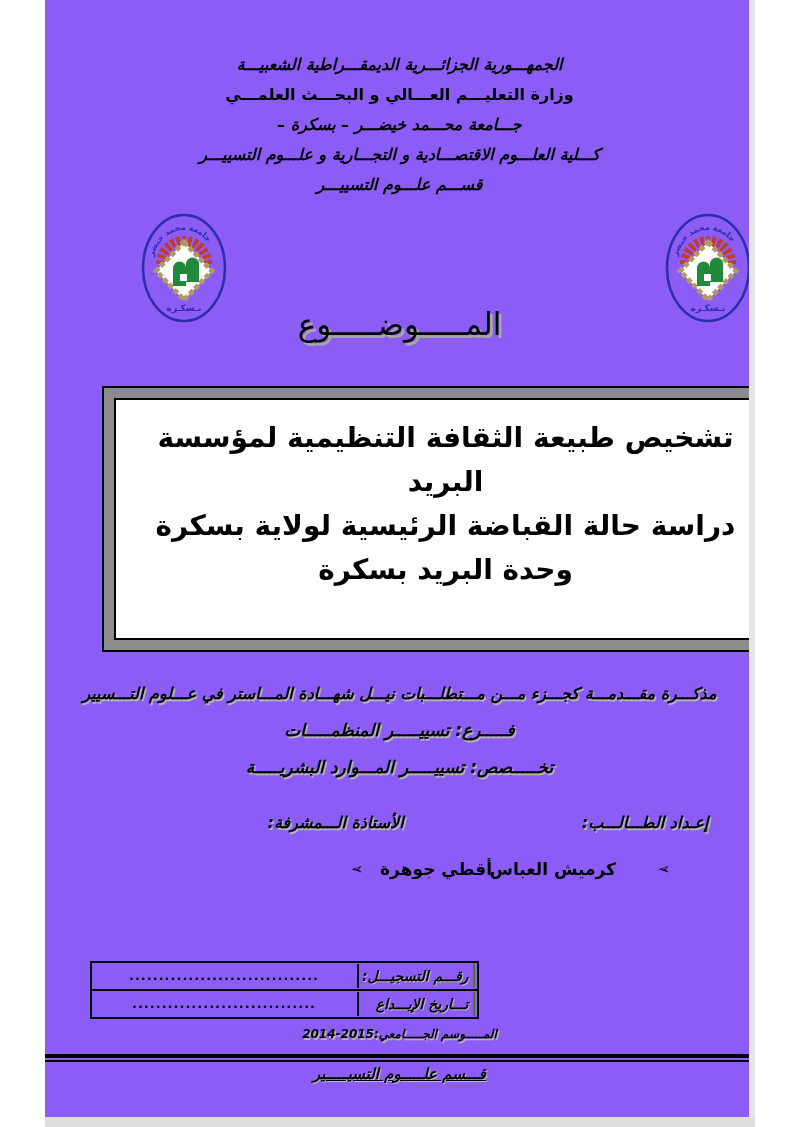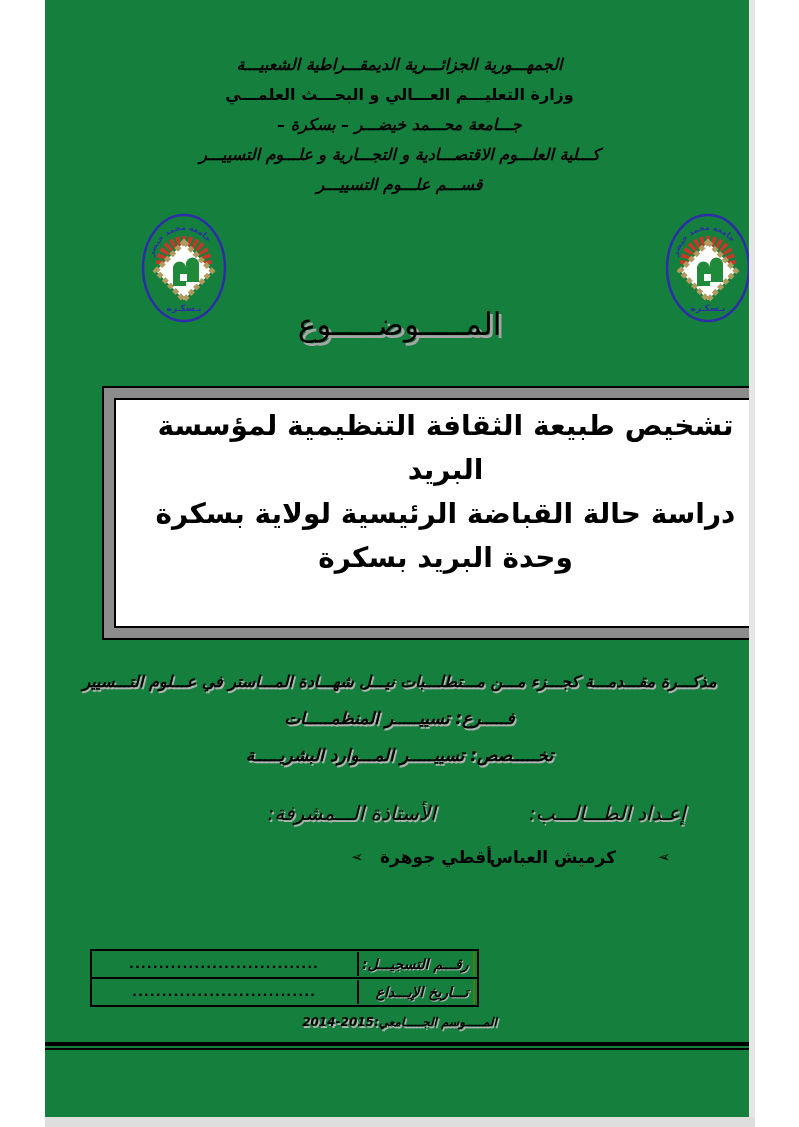--- a/index.html
+++ b/index.html
@@ -1,18 +1,18 @@
 <!DOCTYPE html>
 <html lang="ar"><head>
 <meta charset="utf-8">
 <style>
   html,body{margin:0;padding:0;background:#fff;}
   .page{
     position:relative; width:710px; height:1127px; margin:0 auto;
-    background:#15803d; overflow:hidden;
+    background:#8b5cf6; overflow:hidden;
     font-family:"DejaVu Sans", sans-serif; color:#000;
   }
   .edge-right{position:absolute;top:0;right:0;width:6px;height:100%;background:#e6e6e6;}
   .edge-bottom{position:absolute;bottom:0;left:0;width:100%;height:10px;background:#dedede;}
 
   
   .gov-header{margin-top:50px;text-align:center;direction:rtl;}
   .gov-header div{line-height:30px;font-size:16px;}
   .h-italic{font-style:italic;font-weight:bold;}
   .h-bold{font-weight:bold;}
@@ -30,38 +30,38 @@
     text-shadow:3px 3px 0 #a6a6a6;
   }
 
   
   .title-box-outer{
     margin:44px auto 0 57px;width:664px;
     border:2px solid #000;background:#8c8c8c;padding:10px;
   }
   .title-box-inner{
     border:2px solid #000;background:#fff;
-    padding:4px 4px 46px 4px;text-align:center;direction:rtl;
+    padding:16px 4px 46px 4px;text-align:center;direction:rtl;
   }
   .title-box-inner div{
     font-size:28px;font-weight:bold;line-height:44px;letter-spacing:.5px;
   }
 
   
   .memoir{margin-top:32px;text-align:center;direction:rtl;}
   .memoir-line1{font-size:16px;font-weight:bold;font-style:italic;
     text-shadow:1.5px 1.5px 0 #b3b3b3;}
   .memoir-line2,.memoir-line3{font-size:17px;font-weight:bold;font-style:italic;
     margin-top:17px;text-shadow:1.5px 1.5px 0 #b3b3b3;}
 
   
   .people{position:relative;margin-top:36px;height:86px;direction:rtl;}
-  .p-head{font-size:20px;font-weight:normal;font-style:italic;
+  .p-head{font-size:16px;font-weight:bold;font-style:italic;
     text-shadow:1.5px 1.5px 0 #b3b3b3;white-space:nowrap;}
-  .student-head{position:absolute;top:0;right:69px;}
+  .student-head{position:absolute;top:0;right:46px;}
   .supervisor-head{position:absolute;top:0;left:223px;}
   .student-line{position:absolute;top:46px;right:84px;direction:rtl;
     display:flex;align-items:center;}
   .student-line .name{margin-right:42px;}
   .supervisor-line{position:absolute;top:46px;left:306px;direction:ltr;
     display:flex;align-items:center;}
   .supervisor-line .name{margin-left:17px;}
   .name{font-size:17px;font-weight:bold;white-space:nowrap;}
   .bullet{display:inline-block;transform:scaleX(-1);font-size:15px;color:#000;}
 
@@ -175,16 +175,17 @@
     </div>
     <div class="reg-row">
       <div class="reg-label">تـــاريخ الإيـــداع</div>
       <div class="reg-value">...............................</div>
     </div>
   </div>
 
   <div class="acad-year">المـــــوسم الجـــــامعي:2015-2014</div>
 
   <div class="footer-rule"></div>
+  <div class="footer-text">قـــسم علـــــوم التسيـــــير</div>
 
   <div class="edge-right"></div>
   <div class="edge-bottom"></div>
 </div>
 
 </body></html>

